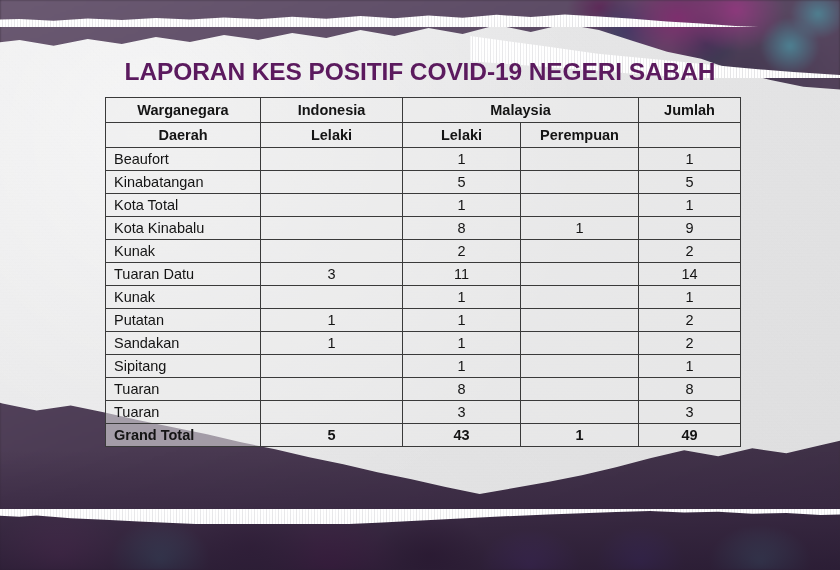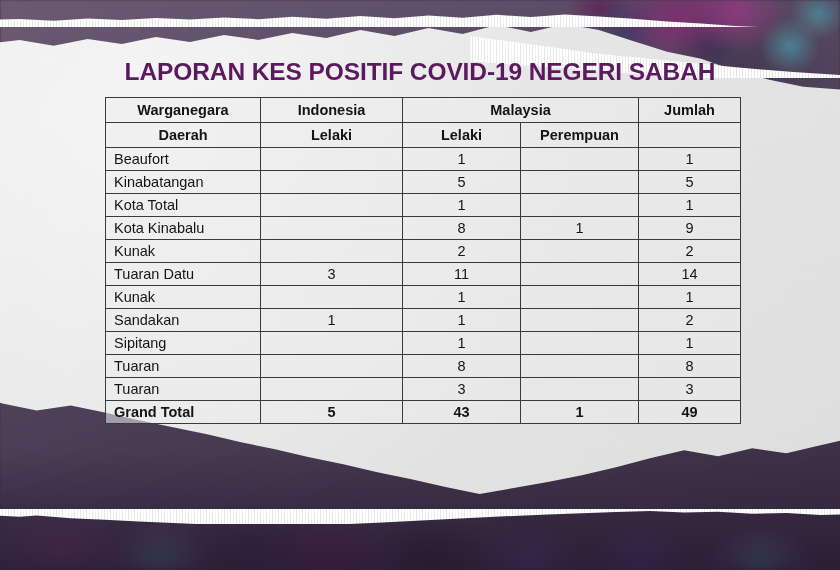--- a/index.html
+++ b/index.html
@@ -332,20 +332,27 @@
               <td class="num">14</td>
             </tr>
             <tr>
               <td class="daerah">Kunak</td>
               <td class="num"></td>
               <td class="num">1</td>
               <td class="num"></td>
               <td class="num">1</td>
             </tr>
             <tr>
+              <td class="daerah">Putatan</td>
+              <td class="num">1</td>
+              <td class="num">1</td>
+              <td class="num"></td>
+              <td class="num">2</td>
+            </tr>
+            <tr>
               <td class="daerah">Sandakan</td>
               <td class="num">1</td>
               <td class="num">1</td>
               <td class="num"></td>
               <td class="num">2</td>
             </tr>
             <tr>
               <td class="daerah">Sipitang</td>
               <td class="num"></td>
               <td class="num">1</td>

